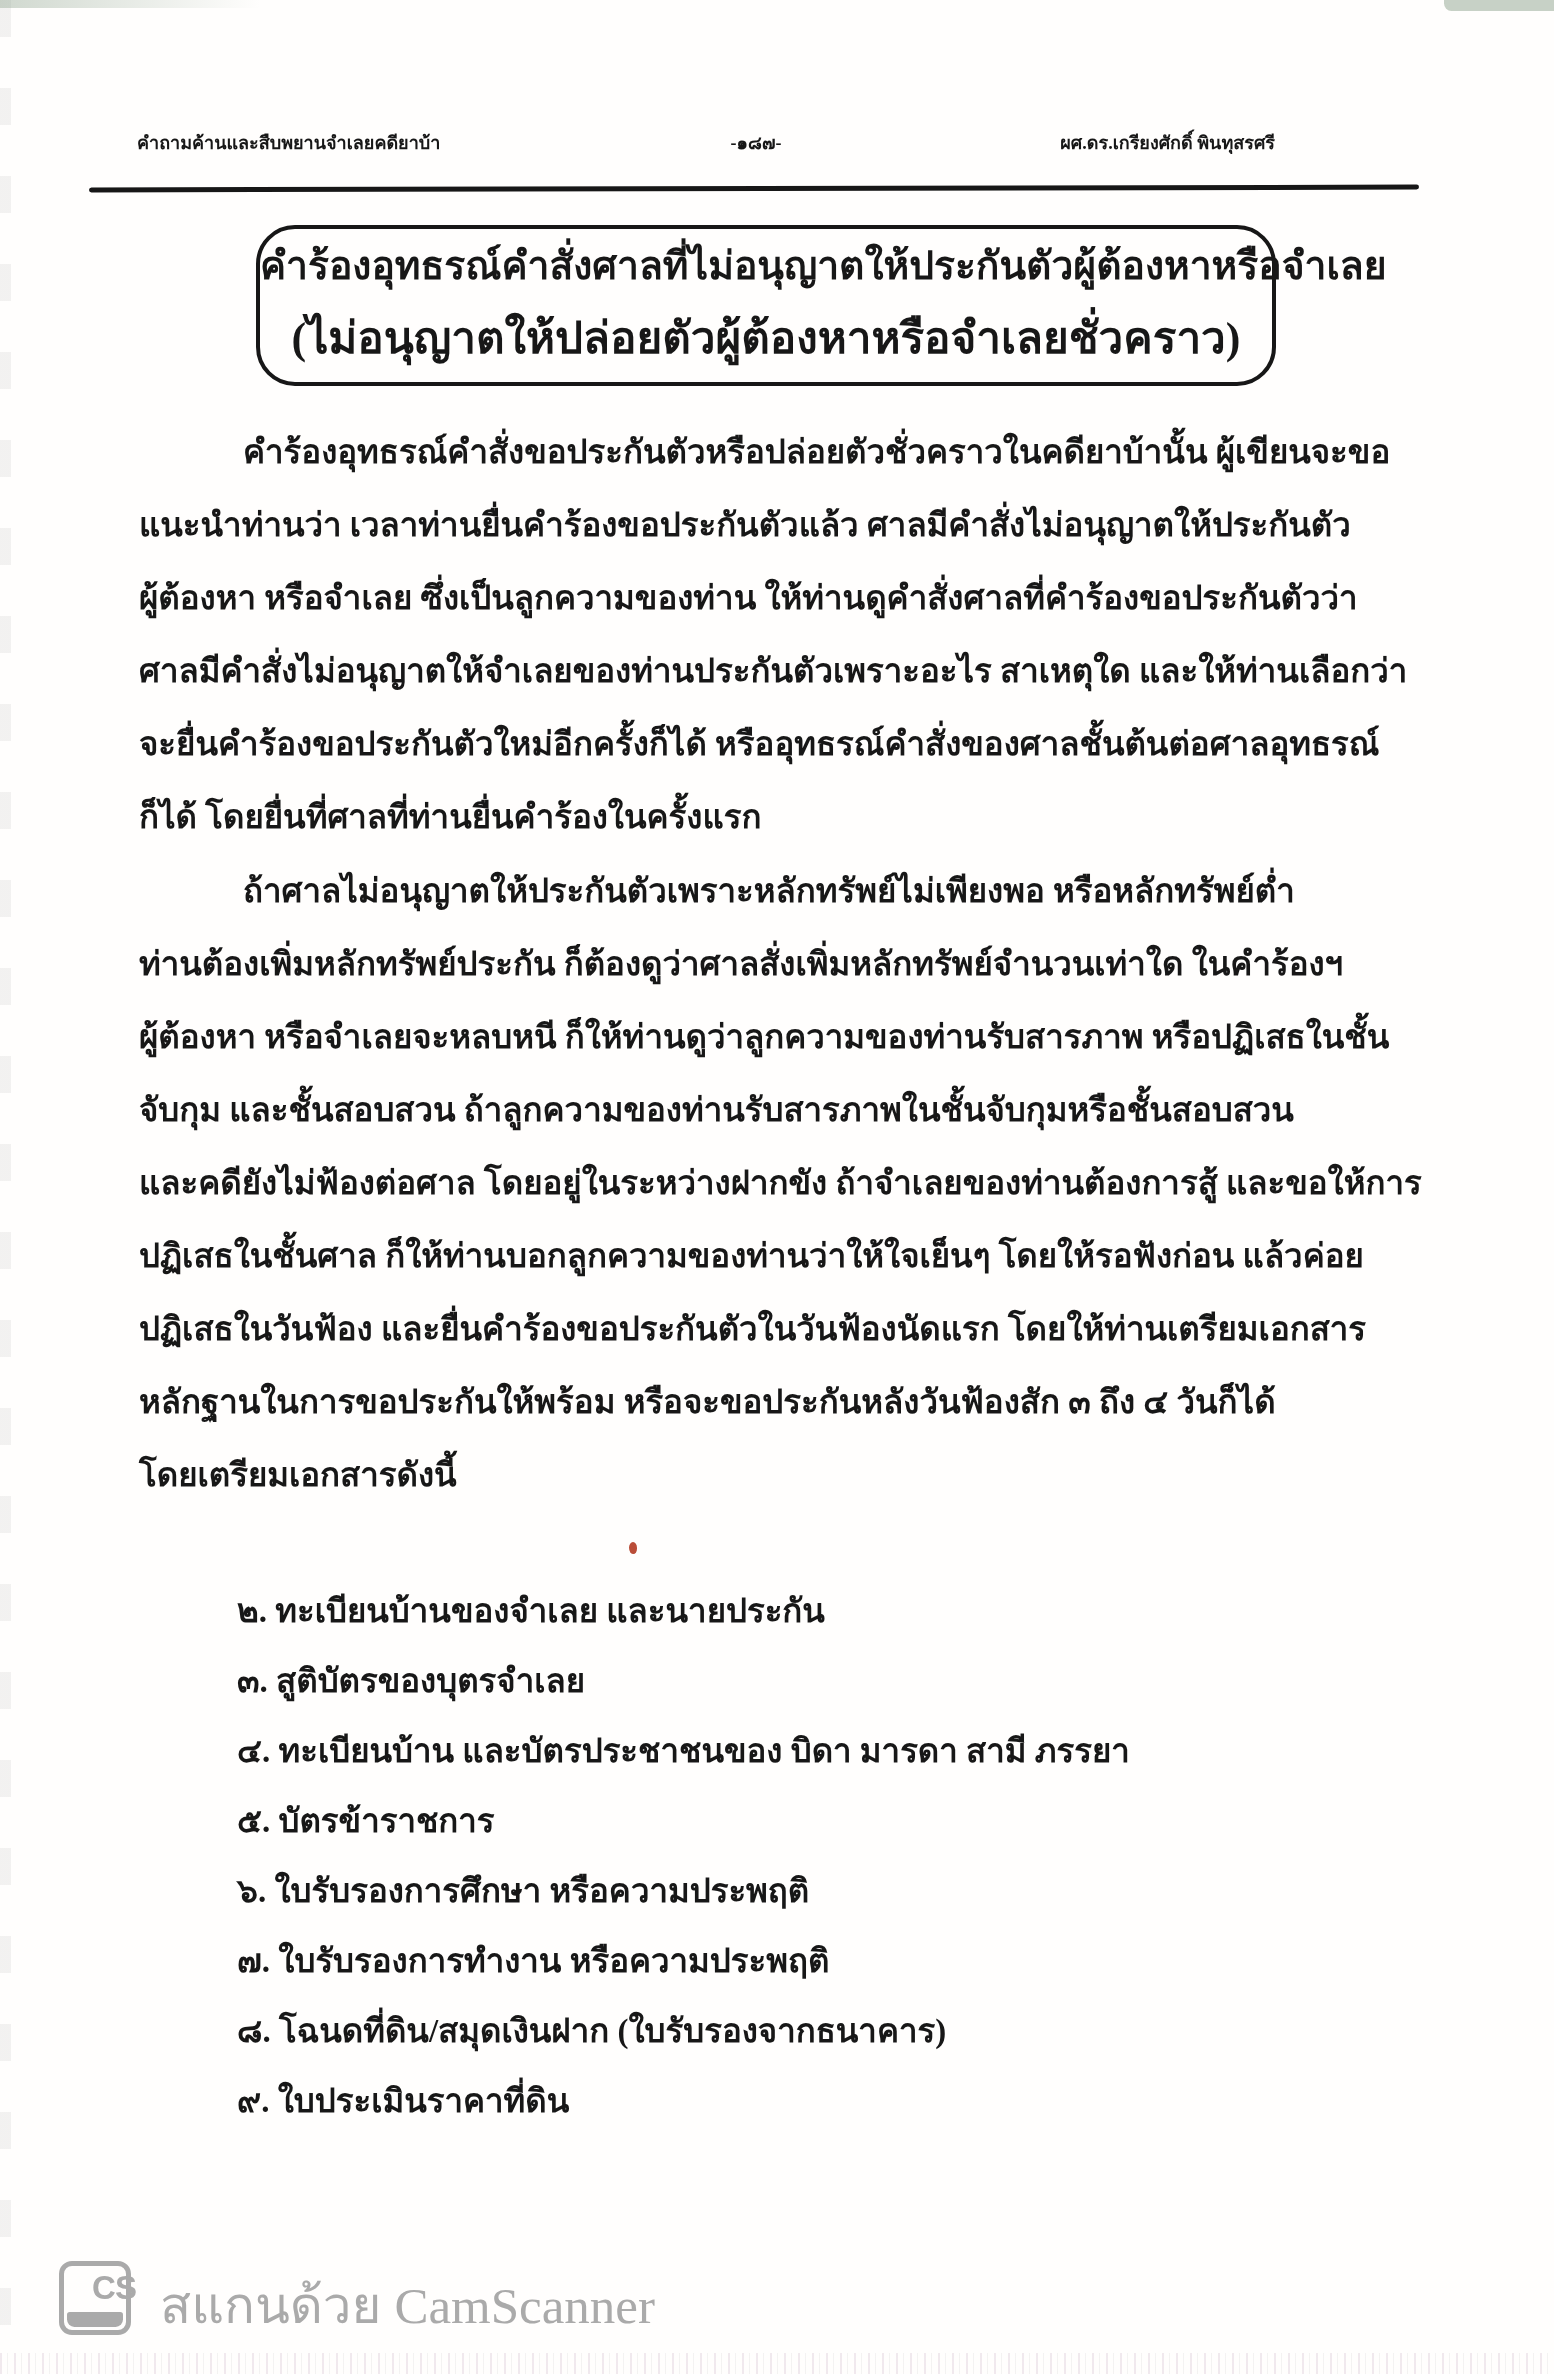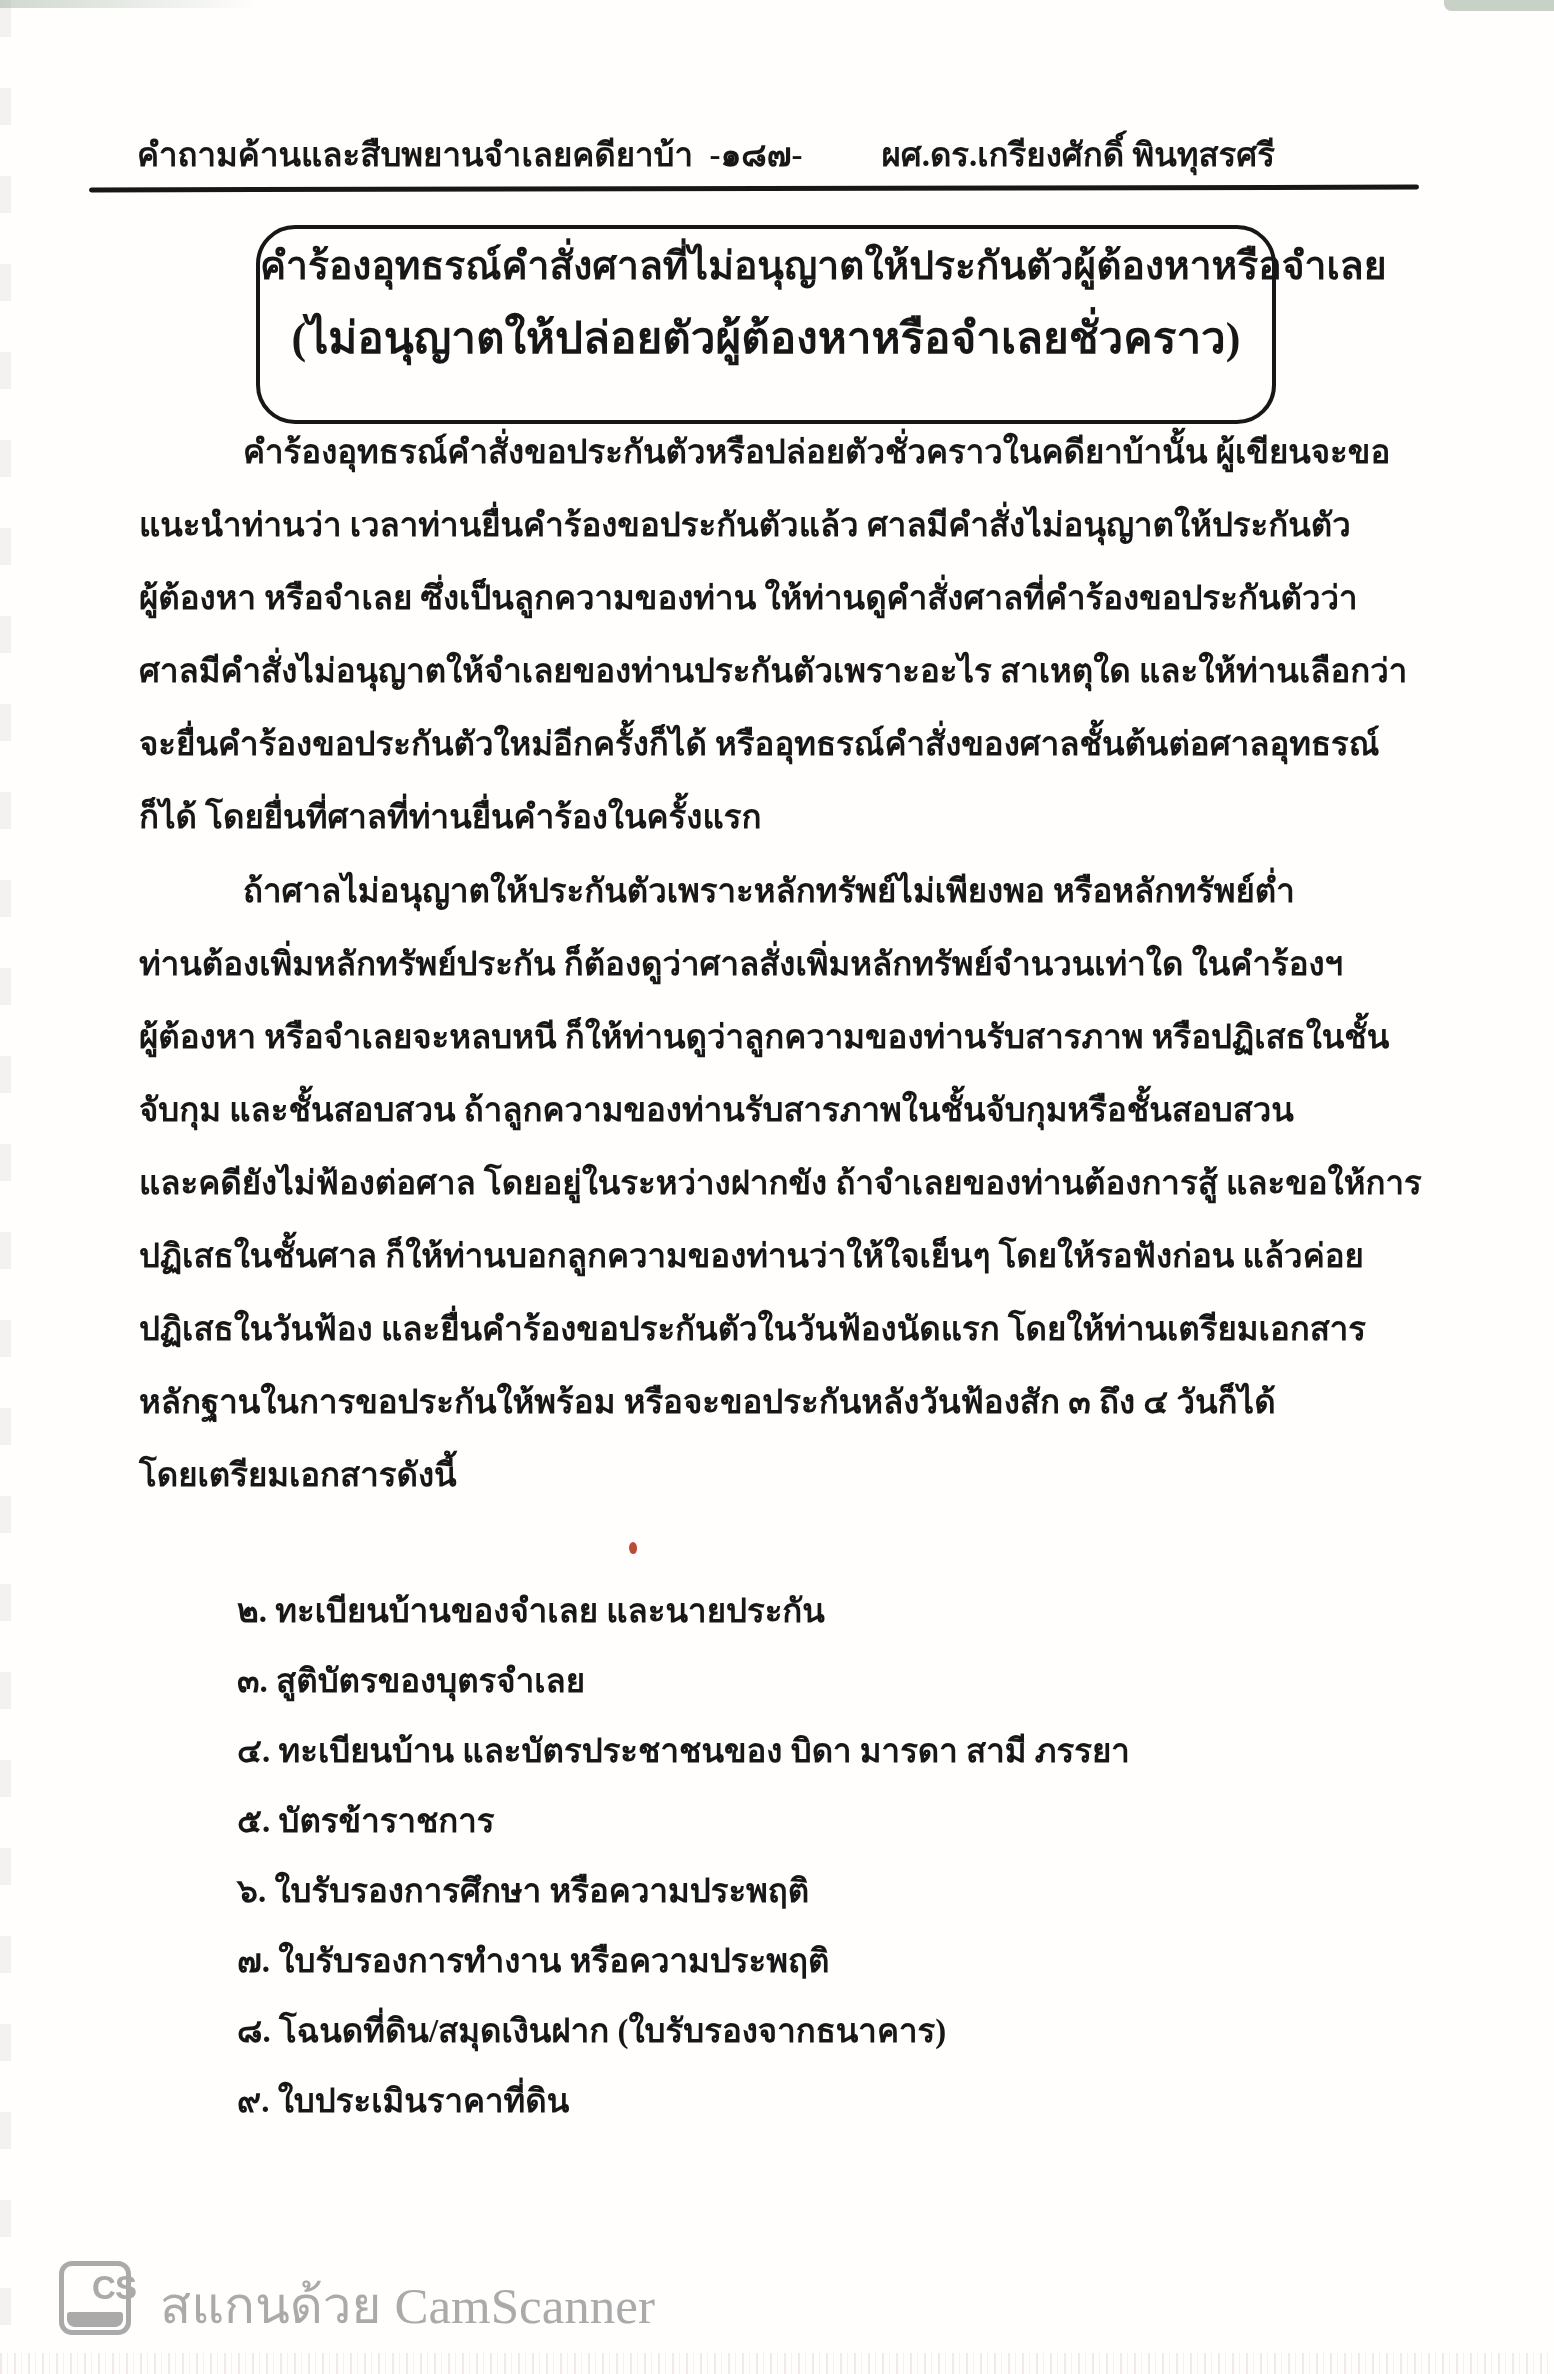--- a/index.html
+++ b/index.html
@@ -11,28 +11,28 @@
   
   .edge{position:absolute;pointer-events:none;}
   .edge-left{left:0;top:0;bottom:0;width:11px;
     background:repeating-linear-gradient(180deg,rgba(130,130,130,.10) 0 37px,rgba(130,130,130,0) 37px 88px);}
   .edge-bottom{left:0;right:0;bottom:0;height:22px;opacity:.8;
     background:repeating-linear-gradient(90deg,rgba(190,160,185,.28) 0 1.9px,rgba(190,160,185,0) 1.9px 7.4px,rgba(165,165,165,.16) 7.4px 8.3px,rgba(165,165,165,0) 8.3px 14px);}
   .edge-top-left{left:0;top:0;width:260px;height:8.3px;
     background:linear-gradient(90deg,rgba(150,170,150,.45),rgba(150,170,150,0));}
   .edge-top-right{right:0;top:0;width:111px;height:11px;background:rgba(95,125,95,.35);border-bottom-left-radius:7.4px;}
   
-  .h-left,.h-center,.h-right{position:absolute;top:128px;font-size:33px;font-weight:bold;white-space:nowrap;}
+  .h-left,.h-center,.h-right{position:absolute;top:128px;font-size:18px;font-weight:bold;white-space:nowrap;}
   .h-left{left:137px;}
   .h-center{left:756px;transform:translateX(-50%);}
   .h-right{right:280px;}
   .rule{position:absolute;left:89px;top:186px;width:1330px;height:4.6px;background:var(--ink,#171717);
     border-radius:2.8px;transform:rotate(-0.12deg);}
   
-  .title-box{position:absolute;left:256px;top:225px;width:1020px;height:199px;box-sizing:border-box;
+  .title-box{position:absolute;left:256px;top:225px;width:1020px;height:161px;box-sizing:border-box;
     border:4.6px solid var(--ink,#171717);border-radius:39px;text-align:center;}
   .t1{margin-top:13px;font-size:39px;font-weight:bold;line-height:48px;white-space:nowrap;}
   .t2{margin-top:26px;font-size:44px;font-weight:bold;line-height:45px;white-space:nowrap;}
   
   .para{position:absolute;left:139px;width:1234px;font-size:33px;font-weight:bold;line-height:73px;}
   .p1{top:416px;} .p2{top:855px;}
   .para .line{white-space:nowrap;}
   .para .line.first{text-indent:104px;}
   .doclist{position:absolute;left:139px;top:1576px;width:1224px;padding-left:98px;box-sizing:border-box;
     font-size:33px;font-weight:bold;line-height:70px;}

